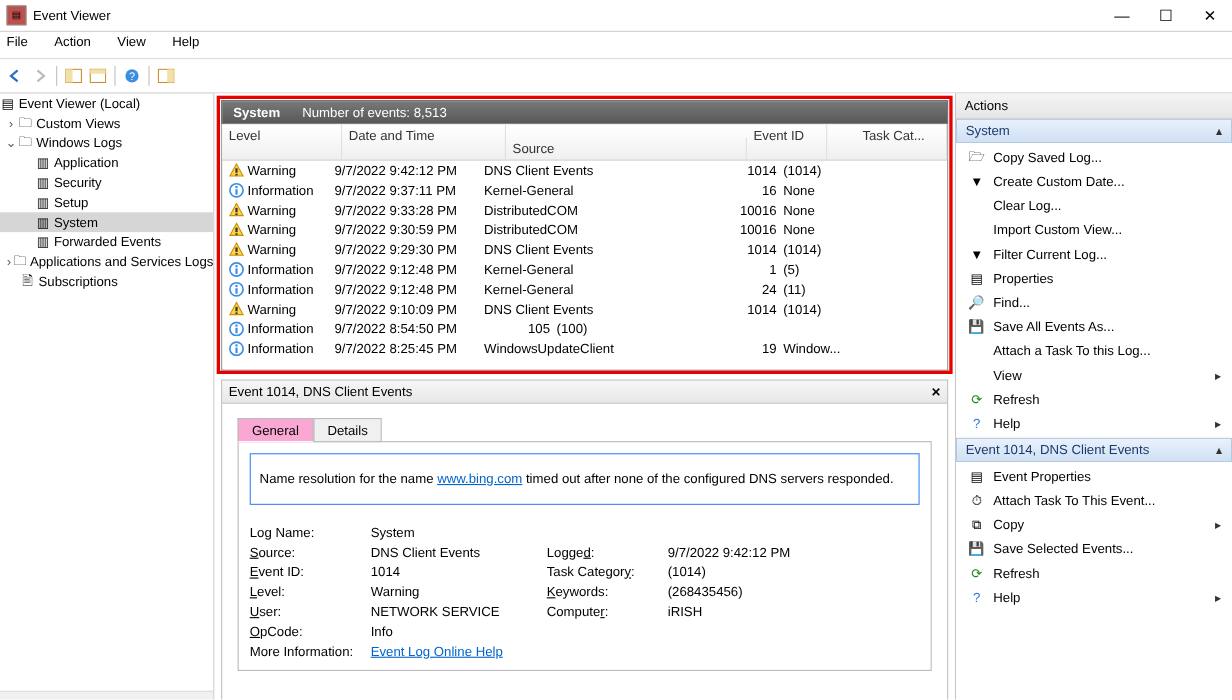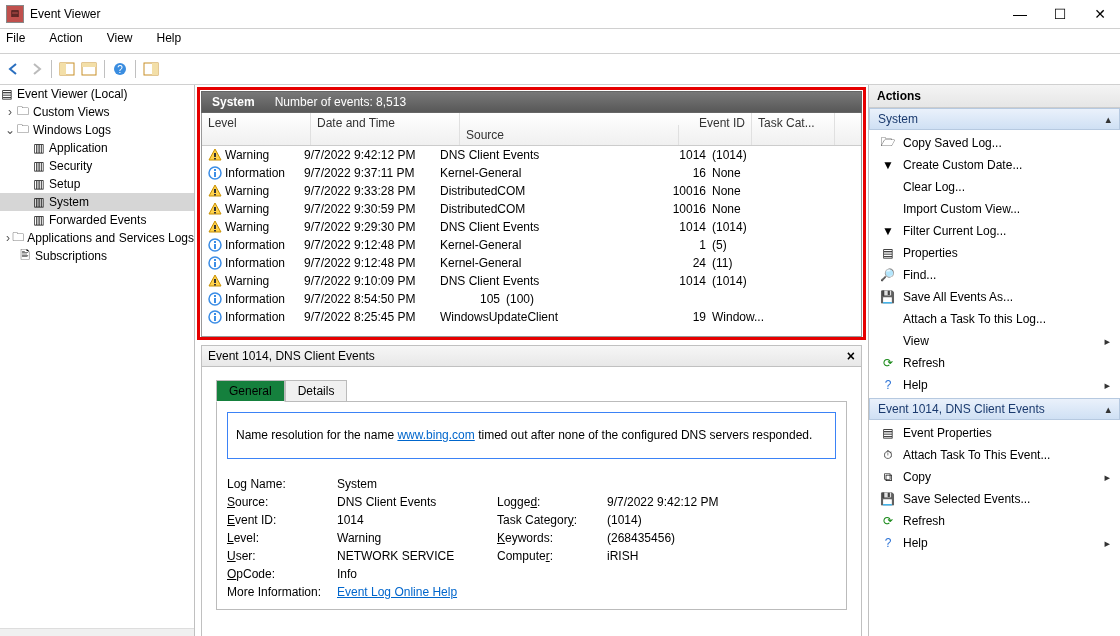--- a/index.html
+++ b/index.html
@@ -22,42 +22,42 @@
   .twisty { width:12px; text-align:center; color:#555;}
   .ticon { width:14px; height:14px; margin-right:3px; display:inline-flex; align-items:center; justify-content:center;}
   .tree-row.sel { background:#d6d6d6;}
   .center { display:flex; flex-direction:column; position:relative; background:#fff;}
   .highlight-box { position:absolute; top:2px; left:2px; right:2px; height:247px; border:3px solid #e60000; pointer-events:none; z-index:5;}
   .sys-header { height:20px; background:linear-gradient(#787878,#585858); color:#fff; display:flex;
                 align-items:center; padding:0 10px; gap:20px; margin:6px 6px 0 6px; border:1px solid #666;}
   .grid-wrap { margin:0 6px; border:1px solid #999; border-top:none; position:relative;}
   .grid-head { display:flex; background:linear-gradient(#fff,#f0f0f0); border-bottom:1px solid #ccc;}
   .gh { padding:3px 6px; border-right:1px solid #e0e0e0; color:#333;}
-  .gh.level{width:96px;} .gh.dt{width:136px;} .gh.src{width:206px;margin-top:12px;} .gh.eid{width:60px; text-align:right;} .gh.tc{width:70px;}
+  .gh.level{width:96px;} .gh.dt{width:136px;} .gh.src{width:206px;margin-top:12px;} .gh.eid{width:60px; } .gh.tc{width:70px;margin-left:26px;}
   .grid-body { height:190px; overflow-y:scroll;}
   .grow { display:flex; align-items:center; height:18px; padding:0 6px;}
   .gc.level{width:96px; display:flex; align-items:center;} .gc.dt{width:136px;} .gc.src{width:206px;}
   .gc.eid{width:60px; text-align:right;} .gc.tc{width:70px; padding-left:6px;}
   .lvl-icon { width:14px; height:14px; margin-right:3px;}
   .detail-hdr { margin:8px 6px 0 6px; background:linear-gradient(#f6f6f6,#e8e8e8); border:1px solid #c0c0c0;
                 display:flex; align-items:center; padding:2px 6px;}
   .detail-hdr .close { margin-left:auto; font-weight:bold; font-size:14px;}
   .detail-body { margin:0 6px; border:1px solid #c0c0c0; border-top:none; flex:1; display:flex; position:relative;}
   .detail-scroll { overflow-y:scroll; flex:1; padding:6px 14px 0 14px;}
   .tabs { display:flex; margin:6px 0 0 0;}
   .tab { border:1px solid #bbb; padding:3px 12px; background:#f0f0f0; position:relative; top:1px;}
-  .tab.active { background:#15803d; border-bottom:1px solid #fff; z-index:2;}
+  .tab.active { background:#f9a8d4; border-bottom:1px solid #fff; z-index:2;}
   .tab-inner { border:1px solid #bbb; padding:10px;}
   .msgbox { border:1px solid #3b82f6; padding:14px 8px; margin-bottom:18px; line-height:1.4;}
   .msg-link { color:var(--link); text-decoration:underline;}
   .props { display:grid; grid-template-columns:110px 160px 110px 180px; row-gap:4px;}
   .prop-k { color:#000;}
   .und { text-decoration:underline;}
   .actions { border-left:1px solid #c0c0c0; display:flex; flex-direction:column; overflow:hidden;}
-  .actions-title { background:linear-gradient(#f4f4f4,#e6e6e6); border-bottom:1px solid #ccc; padding:4px 8px; font-weight:700;}
+  .actions-title { background:linear-gradient(#f4f4f4,#e6e6e6); border-bottom:1px solid #ccc; padding:4px 8px; font-weight:400;}
   .act-hdr { background:linear-gradient(#eaf1fb,#cfe0f4); border:1px solid #b6c9e0; padding:3px 8px;
              display:flex; align-items:center; color:#1a3a6e; margin:0;}
   .act-hdr .tw { margin-left:auto; font-size:11px; color:#333;}
   .act-list { padding:2px 0;}
   .act-row { display:flex; align-items:center; height:22px; padding:0 10px 0 10px;}
   .act-row .ai { width:18px; height:16px; margin-right:6px; display:flex; align-items:center; justify-content:center;}
   .act-row .chev { margin-left:auto; font-size:11px; color:#333;}
 </style>
 </head>
 <body>

